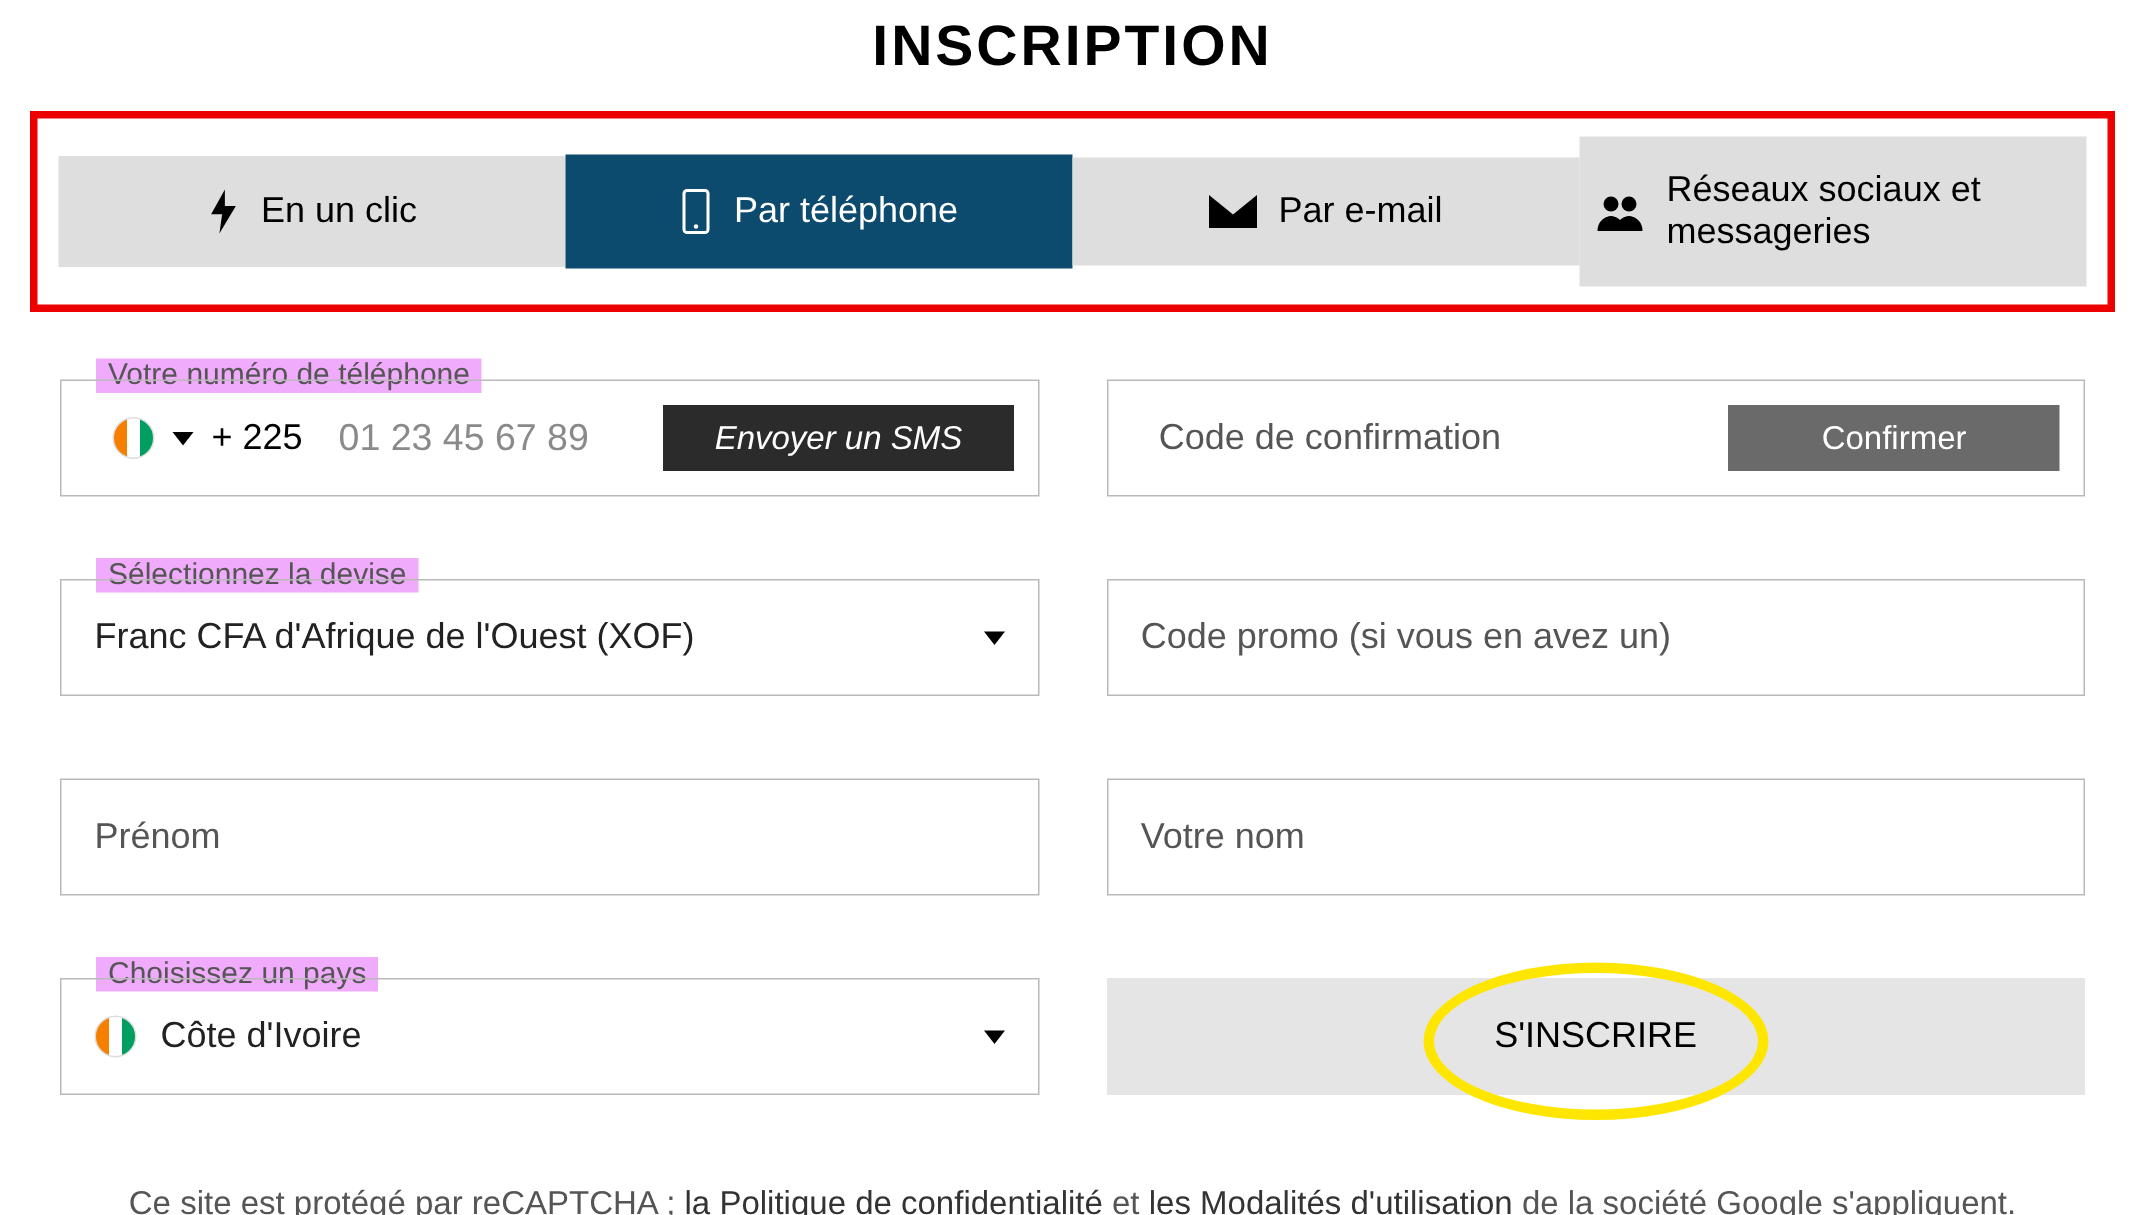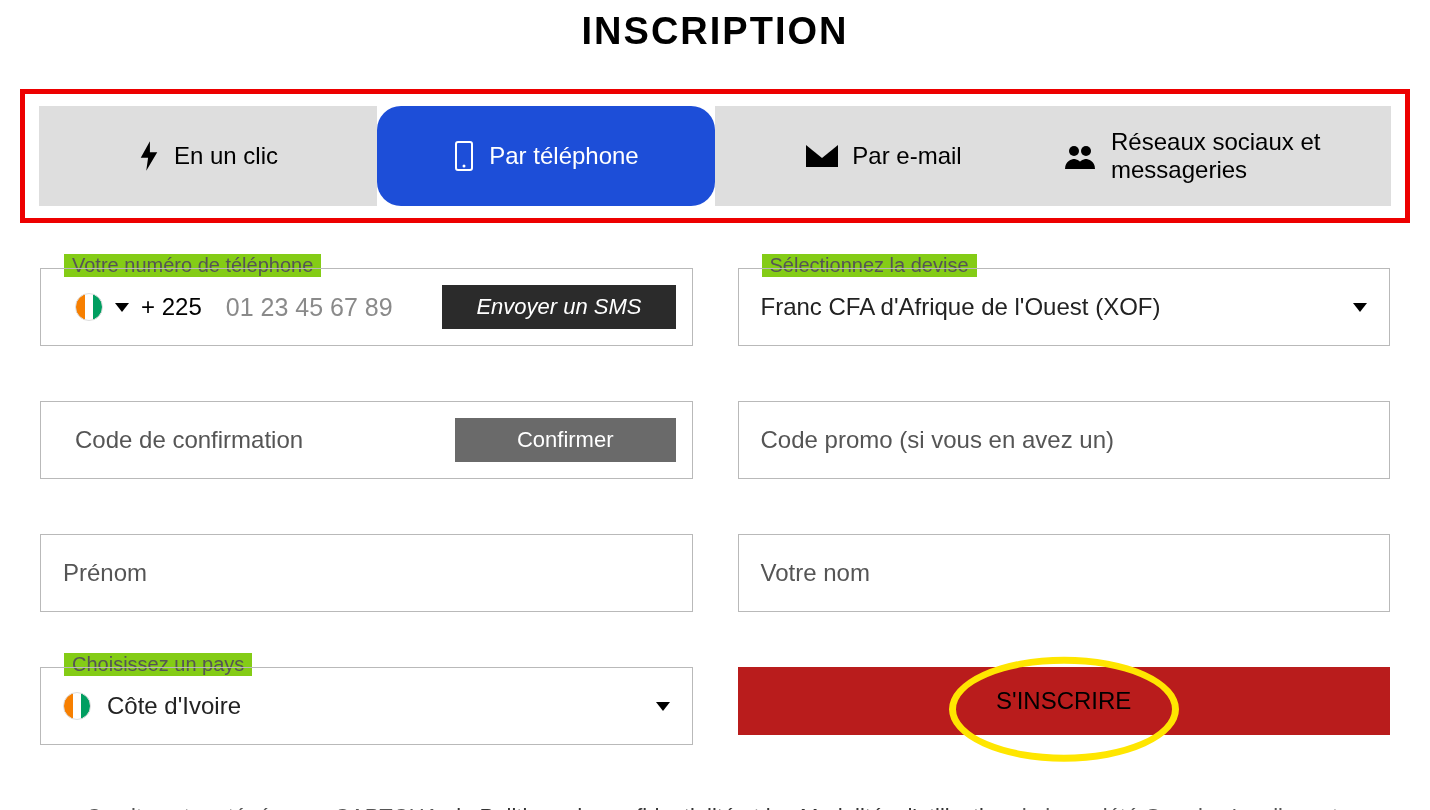--- a/index.html
+++ b/index.html
@@ -9,63 +9,63 @@
       width: 1430px;
       height: 810px;
       padding: 10px 20px;
       color: #333;
     }
     .title {
       text-align: center;
       font-size: 38px;
       font-weight: 700;
       letter-spacing: 2px;
-      margin-bottom: 36px;
+      margin-bottom: 21px;
       color: #000;
     }
     .tabs-wrapper {
       border: 5px solid #ed0000;
       padding: 12px 14px;
       margin-bottom: 45px;
     }
     .tabs {
       display: flex;
       gap: 0;
+      align-items: center;
     }
     .tab {
       flex: 1 1 0;
       background: #dedede;
       display: flex;
       align-items: center;
       justify-content: center;
       gap: 14px;
       padding: 22px 10px;
       font-size: 24px;
       color: #000;
       cursor: pointer;
     }
     .tab.active {
-      background: #1d4ed8;
+      background: #0c4a6e;
       color: #fff;
-      border-radius: 24px;
     }
     .tab .ico { display:inline-flex; align-items:center; justify-content:center; }
     .form-grid {
       display: grid;
       grid-template-columns: 1fr 1fr;
       column-gap: 45px;
       row-gap: 55px;
       padding: 0 20px;
     }
     .field-wrap { position: relative; }
     .floating-label {
       position: absolute;
       top: -14px;
       left: 24px;
-      background: #84cc16;
+      background: #f0abfc;
       padding: 0 8px;
       font-size: 20px;
       color: #555;
     }
     .field-box {
       border: 1.5px solid #b9b9b9;
       height: 78px;
       display: flex;
       align-items: center;
       padding: 0 22px;
@@ -114,22 +114,22 @@
       height: 100%;
       font-size: 22px;
       cursor: pointer;
     }
     .select-row { justify-content: space-between; }
     .select-left { display:flex; gap:16px; }
     .placeholder-text { color:#555; }
     .submit-row { position: relative; }
     .submit-btn {
       width: 100%;
-      height: 68px;
-      background: #b91c1c;
+      height: 78px;
+      background: #e5e5e5;
       color:#000;
       font-size: 24px;
       display:flex; align-items:center; justify-content:center;
       cursor:pointer;
       border:none;
       font-weight:500;
     }
     .yellow-circle {
       position:absolute;
       left: 50%;
@@ -210,33 +210,33 @@
         <span class="flag-ci"></span>
         <span class="chev"></span>
         <span class="dial">+ 225</span>
         <span class="phone-ph">01 23 45 67 89</span>
       </div>
       <div class="btn-dark">Envoyer un SMS</div>
     </div>
   </div>
 
   <div class="field-wrap">
-    <div class="floating-label">Sélectionnez la devise</div>
-    <div class="field-box select-row">
-      <span>Franc CFA d'Afrique de l'Ouest (XOF)</span>
-      <span class="chev chev-select"></span>
-    </div>
-  </div>
-
-  <div class="field-wrap">
     <div class="field-box phone-row">
       <div class="phone-left">
         <span class="placeholder-text">Code de confirmation</span>
       </div>
       <div class="btn-grey">Confirmer</div>
+    </div>
+  </div>
+
+  <div class="field-wrap">
+    <div class="floating-label">Sélectionnez la devise</div>
+    <div class="field-box select-row">
+      <span>Franc CFA d'Afrique de l'Ouest (XOF)</span>
+      <span class="chev chev-select"></span>
     </div>
   </div>
 
   <div class="field-wrap">
     <div class="field-box">
       <span class="placeholder-text">Code promo (si vous en avez un)</span>
     </div>
   </div>
 
   <div class="field-wrap">

